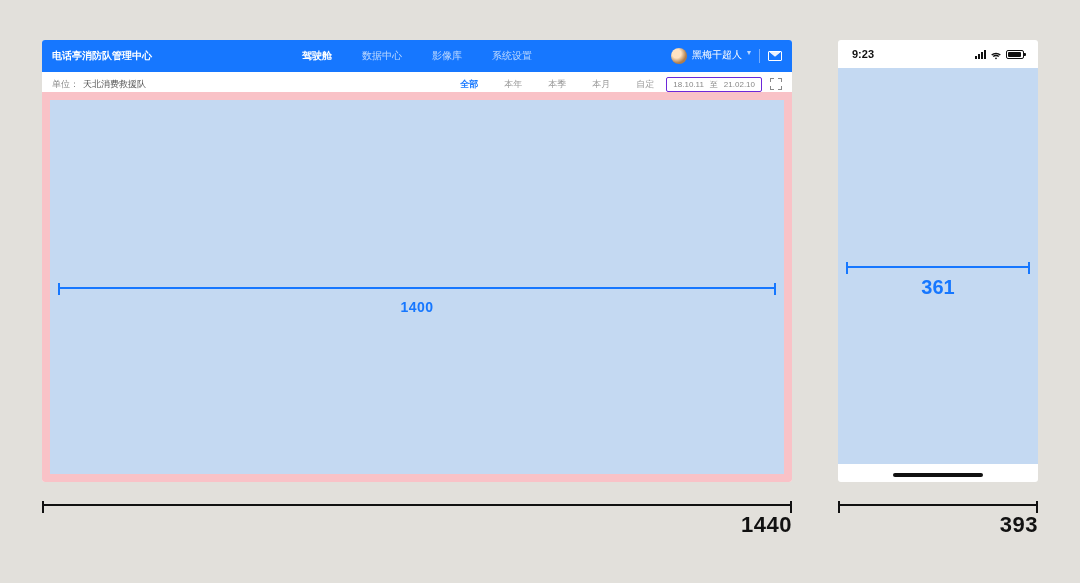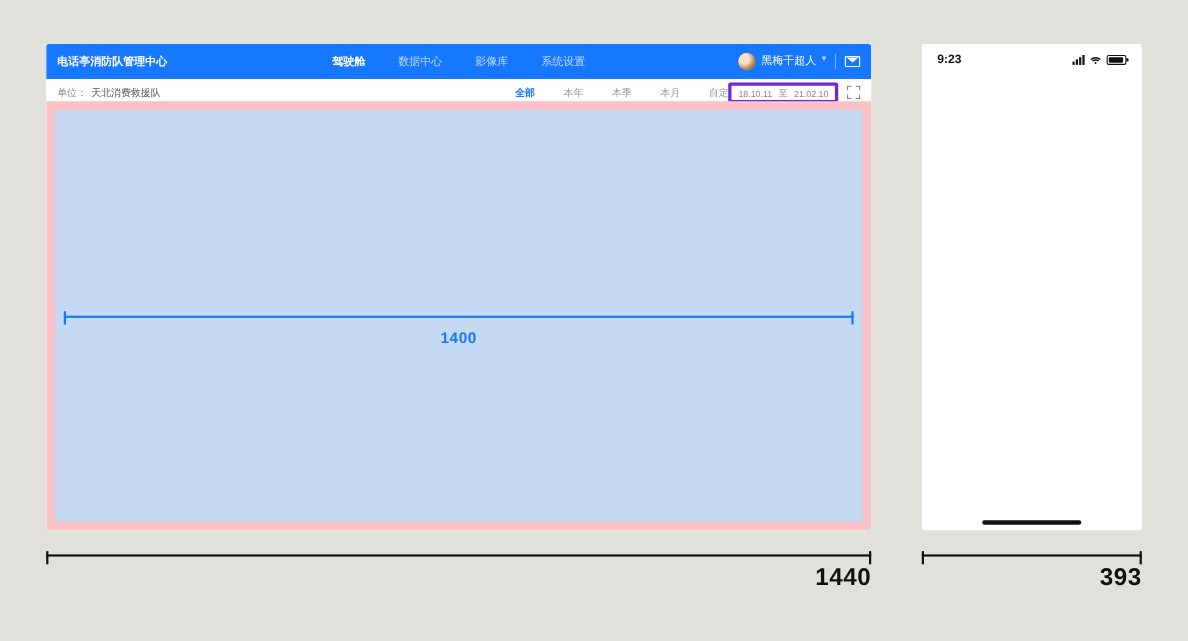--- a/index.html
+++ b/index.html
@@ -79,24 +79,24 @@
       font-size: 9px;
       color: #555;
     }
     .d-unit-label { color: #888; }
     .d-unit-val { margin-left: 4px; }
     .d-sub-spacer { flex: 1; }
     .d-tabs { display: flex; gap: 26px; }
     .d-tab { color: #999; }
     .d-tab.active { color: #1677ff; font-weight: 600; }
     .d-date {
-      border: 3px solid #6d28d9; border-radius: 2px;
+      border: 1px solid #6d28d9; border-radius: 2px;
       padding: 1px 6px; font-size: 8px; color: #888;
-      display: flex; gap: 6px; align-items: flex-end;
-      margin-left: 0;
+      display: flex; gap: 6px; align-items: center;
+      margin-left: 12px;
     }
     .d-expand {
       width: 12px; height: 12px; margin-left: 8px;
       position: relative;
     }
     .d-expand span {
       position: absolute; width: 4px; height: 4px;
       border: 1px solid #888;
     }
     .d-expand .tl { top: 0; left: 0; border-right: none; border-bottom: none; }
@@ -303,20 +303,24 @@
         <div class="m-wifi">
           <svg viewBox="0 0 12 9">
               <path d="M6 8.2a.9.9 0 1 0 0-1.8.9.9 0 0 0 0 1.8zM2.2 4.6A5.9 5.9 0 0 1 6 3.2a5.9 5.9 0 0 1 3.8 1.4l1-1A7.3 7.3 0 0 0 6 1.8 7.3 7.3 0 0 0 1.2 3.6l1 1zM3.7 6a3.6 3.6 0 0 1 2.3-.8c.9 0 1.7.3 2.3.8l1-1A5 5 0 0 0 6 3.8 5 5 0 0 0 2.7 5l1 1z" fill="#111"></path>
             </svg>
         </div>
         <div class="m-batt">
             <div></div>
           </div>
       </div>
     </div>
+    <div class="m-body">
+      <div class="m-arrowline"></div>
+      <div class="m-wlabel">361</div>
+    </div>
     <div class="m-home"></div>
   </div>
 
   <div class="dim-bar">
     <div class="dim-line"></div>
   </div>
   <div class="dim-label">393</div>
 </div>
 
 </body></html>

